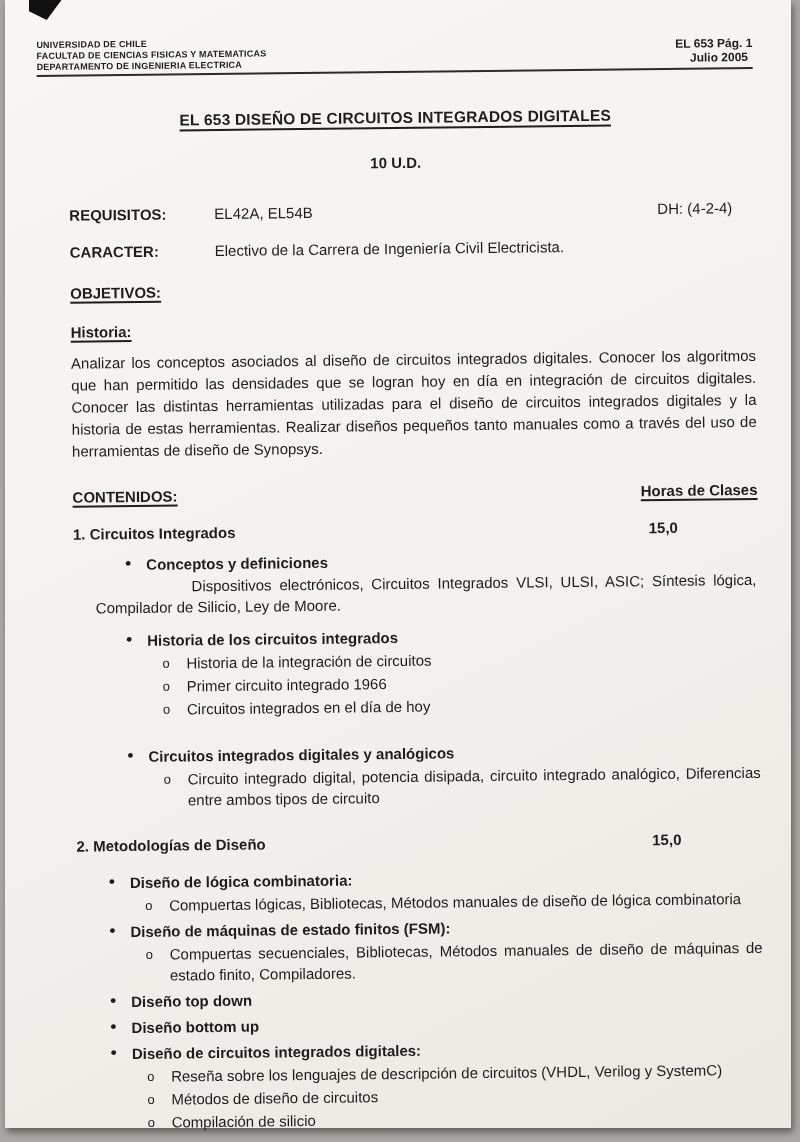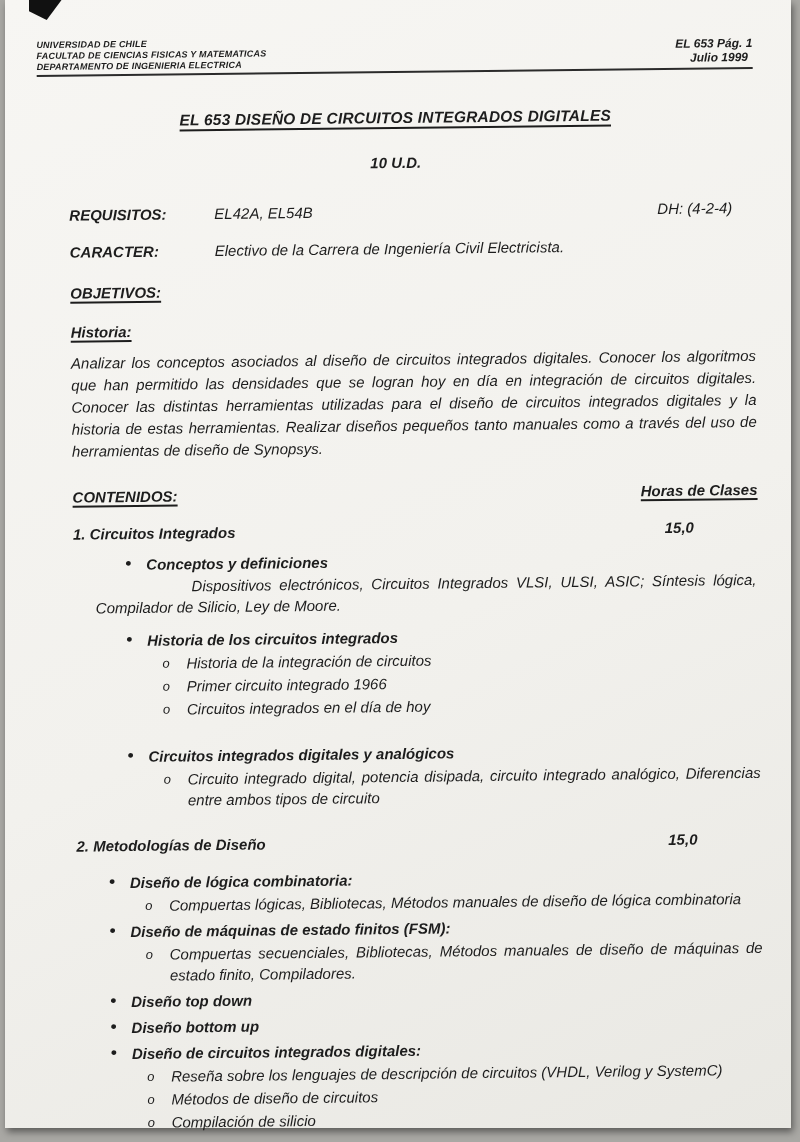--- a/index.html
+++ b/index.html
@@ -8,21 +8,20 @@
     background: #a9a8a4;
     font-family: "Liberation Sans", sans-serif;
     color: #1d1d1d;
     position: relative;
     overflow: hidden;
   }
   .page {
     position: absolute; left: 5px; top: 0; right: 9px; bottom: 14px;
     background: linear-gradient(155deg, #f7f6f3 0%, #f2f1ed 55%, #e9e8e3 100%);
     box-shadow: 2px 4px 7px rgba(0,0,0,0.45);
-    font-style: italic;
   }
   .content {
     position: absolute; inset: 0;
     padding: 36px 34px 0 36px;
     transform: rotate(-0.65deg);
     transform-origin: 50% 40%;
   }
   .corner-mark {
     position: absolute; left: 24px; top: -2px; width: 34px; height: 22px;
     background: #111;
@@ -55,21 +54,21 @@
   .obj-h { margin-top: 24px; font-size: 15px; }
   .gen-h { margin-top: 22px; font-size: 15px; }
 
   .para { margin-top: 12px; line-height: 22px; text-align: justify; }
 
   .cont-head { margin-top: 26px; display: flex; justify-content: space-between; align-items: baseline; }
 
   .sec-head { display: flex; justify-content: space-between; align-items: baseline; font-weight: bold; }
   .sec-head.s1 { margin-top: 20px; }
   .sec-head.s2 { margin-top: 26px; }
-  .sec-hours { margin-right: 64px; }
+  .sec-hours { margin-right: 80px; }
 
   .items { line-height: 21px; }
   .items-1 { margin-left: 50px; }
   .items-2 { margin-left: 30px; }
 
   .b-item { position: relative; padding-left: 23px; font-weight: bold; margin-top: 12px; }
   .b-item::before { content: "\2022"; position: absolute; left: 2px; top: -1px; font-size: 17px; }
   .b-item.tight { margin-top: 5px; }
   .b-item.gap { margin-top: 26px; }
 
@@ -90,21 +89,21 @@
   <div class="content">
 
     <div class="hdr">
       <div class="hdr-left">
         <div>UNIVERSIDAD DE CHILE</div>
         <div>FACULTAD DE CIENCIAS FISICAS Y MATEMATICAS</div>
         <div>DEPARTAMENTO DE INGENIERIA ELECTRICA</div>
       </div>
       <div class="hdr-right">
         <div>EL 653  Pág. 1</div>
-        <div class="date">Julio  1999</div>
+        <div class="date">Julio  2005</div>
       </div>
     </div>
 
     <div class="title">EL 653 DISEÑO DE CIRCUITOS INTEGRADOS DIGITALES</div>
     <div class="units">10 U.D.</div>
 
     <div class="main">
 
       <div class="frow req">
         <span class="flabel">REQUISITOS:</span>

